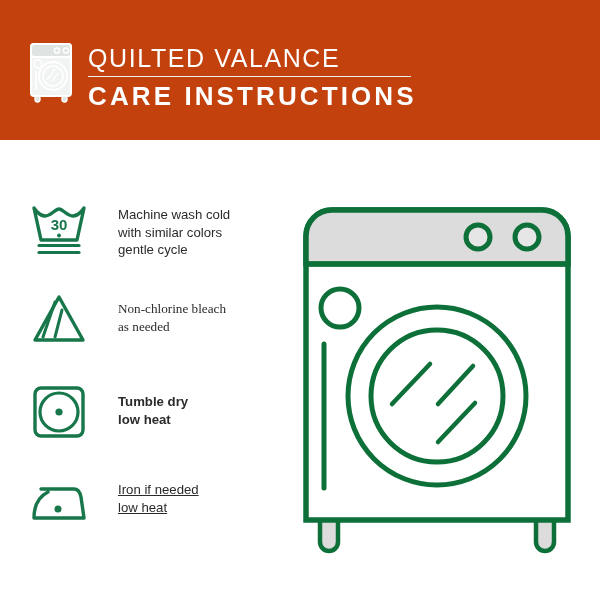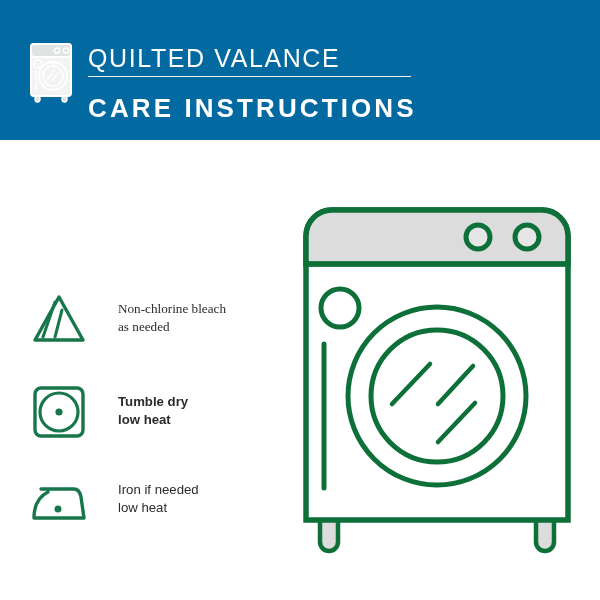--- a/index.html
+++ b/index.html
@@ -13,21 +13,21 @@
   #page {
     position:relative;
     width:600px; height:600px;
     background:#ffffff;
   }
 
   
   #header {
     position:absolute; left:0; top:0;
     width:600px; height:140px;
-    background:#0369a1;
+    background:#c2410c;
     display:flex; align-items:center;
   }
   #header-logo {
     position:absolute; left:24px; top:41px;
     width:52px; height:62px;
   }
   #header-titles {
     position:absolute; left:88px; top:44px;
     width:340px;
   }
@@ -39,21 +39,21 @@
     line-height:28px;
     white-space:nowrap;
   }
   #title-divider {
     margin-top:4px;
     height:1px;
     width:323px;
     background:#e9f2ec;
   }
   #title-line2 {
-    margin-top:17px;
+    margin-top:5px;
     color:#ffffff;
     font-size:26px;
     font-weight:700;
     letter-spacing:3.1px;
     line-height:29px;
     white-space:nowrap;
   }
 
   
   #care-list {
@@ -81,21 +81,21 @@
     flex:1 1 auto;
     padding-left:28px;
     padding-top:4px;
     color:#2b2b2b;
     font-size:13.2px;
     line-height:17.6px;
     white-space:pre-line;
   }
   .care-row.r1 .care-text { padding-top:10px;font-family:Liberation Serif, serif; }
   .care-row.r2 .care-text { padding-top:10px; }
-  .care-row.r3 .care-text { padding-top:6px; }
+  .care-row.r3 .care-text { padding-top:6px;text-decoration:underline; }
 
   
   #machine-illustration {
     position:absolute;
     left:292px; top:196px;
     width:290px; height:362px;
   }
 </style>
 </head>
 <body>
@@ -133,20 +133,39 @@
     <div id="header-titles">
       <div id="title-line1">QUILTED VALANCE</div>
       <div id="title-divider"></div>
       <div id="title-line2">CARE INSTRUCTIONS</div>
     </div>
 
   </div>
 
   <div id="care-list">
 
+    <div class="care-row r0">
+      <div class="care-symbol">
+        <svg width="58" height="56" viewBox="0 0 58 56" fill="none">
+
+          <path d="M4 5 C4 5 9 13 15 13 C21 13 25 6 29 6 C33 6 37 13 43 13 C49 13 54 5 54 5
+                   L47 37 L11 37 Z" fill="none" stroke="#17764a" stroke-width="3.4" stroke-linejoin="round" stroke-linecap="round"></path>
+
+          <text x="29" y="27" text-anchor="middle" font-family="Liberation Sans, sans-serif" font-size="15" font-weight="700" fill="#17764a">30</text>
+
+          <circle cx="29" cy="32.5" r="1.9" fill="#17764a"></circle>
+
+          <line x1="9" y1="42.5" x2="49" y2="42.5" stroke="#17764a" stroke-width="3.2" stroke-linecap="round"></line>
+          <line x1="9" y1="49.5" x2="49" y2="49.5" stroke="#17764a" stroke-width="3.2" stroke-linecap="round"></line>
+        </svg>
+      </div>
+      <div class="care-text">Machine wash cold
+with similar colors
+gentle cycle</div>
+    </div>
 
     <div class="care-row r1">
       <div class="care-symbol">
         <svg width="58" height="52" viewBox="0 0 58 52" fill="none">
 
           <path d="M29 4 L53 47 L5 47 Z" fill="none" stroke="#17764a" stroke-width="3.4" stroke-linejoin="round"></path>
 
           <line x1="25" y1="9" x2="13" y2="44" stroke="#17764a" stroke-width="3" stroke-linecap="round"></line>
           <line x1="32" y1="17" x2="25" y2="44" stroke="#17764a" stroke-width="3" stroke-linecap="round"></line>
         </svg>

